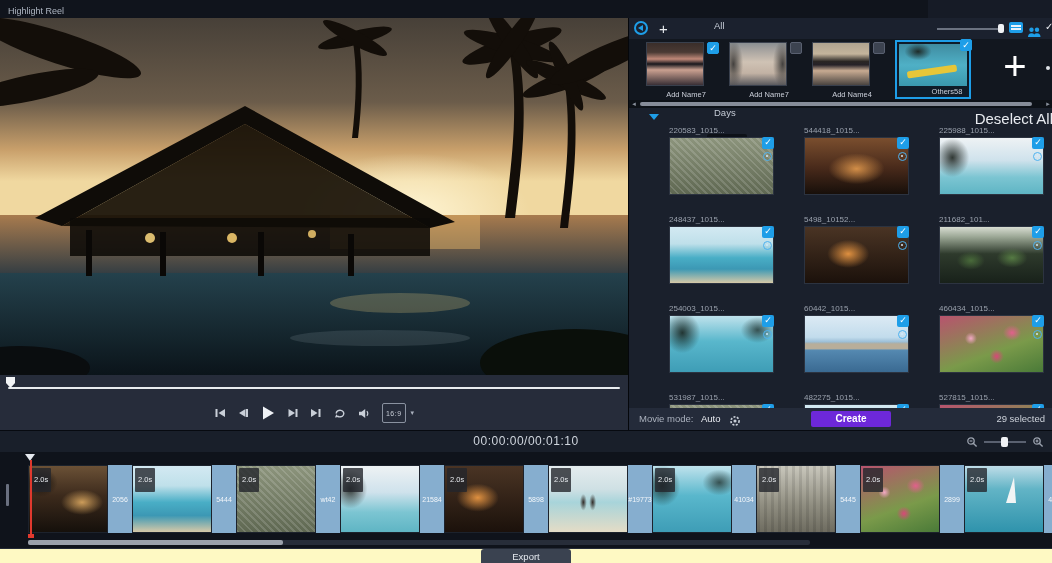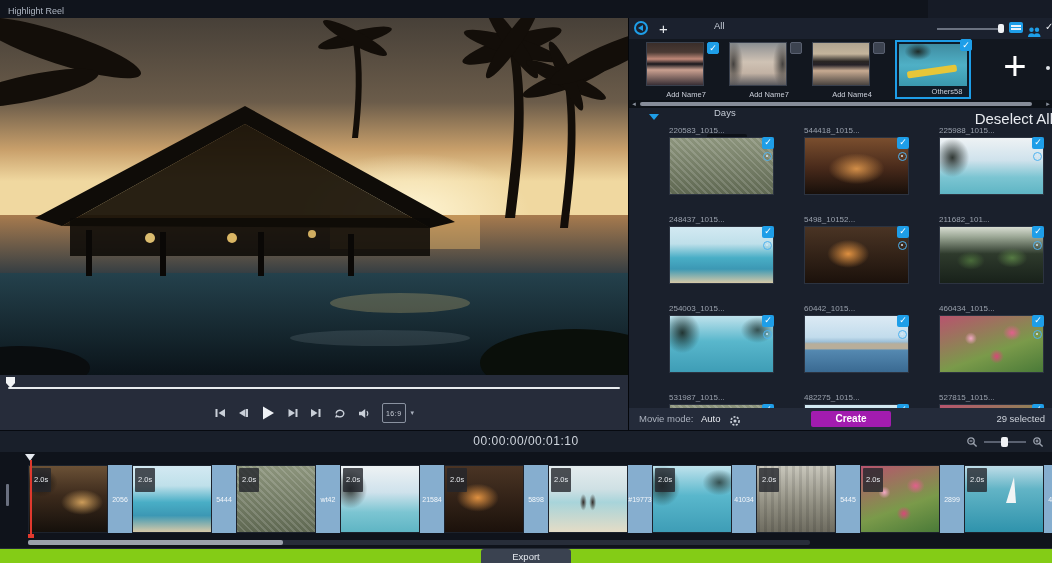--- a/index.html
+++ b/index.html
@@ -63,21 +63,21 @@
   .pname{font-size:8px;color:#9aa1ad;height:12px;line-height:12px;}
   .pthumb{position:relative;width:105px;height:58px;border:1px solid #2c3340;box-sizing:border-box;}
   .pcheck{position:absolute;right:-1px;top:-1px;width:12px;height:12px;background:#1e9ee8;border-radius:2px;color:#fff;font-size:9px;line-height:11px;text-align:center;}
   .pbadge{position:absolute;right:1px;top:14px;width:9px;height:9px;border-radius:50%;border:1.5px solid #4db2f0;box-sizing:border-box;}
   .pbadge::after{content:'';position:absolute;left:2px;top:2px;width:2px;height:2px;background:#cfe9fb;border-radius:50%;}
   
   .moviebar{position:absolute;left:0;top:390px;width:424px;height:22px;background:#242b3a;}
   .moviebar .mlabel{position:absolute;left:10px;top:5px;font-size:9.5px;color:#aab1bd;}
   .moviebar .mvalue{position:absolute;left:72px;top:5px;font-size:9.5px;color:#e8ebf0;}
   .moviebar .mgear{position:absolute;left:100px;top:5px;}
-  .createbtn{position:absolute;left:182px;top:3px;width:80px;height:16px;background:#a21caf;border-radius:2px;
+  .createbtn{position:absolute;left:182px;top:3px;width:80px;height:16px;background:#6d28d9;border-radius:2px;
              color:#fff;font-size:10px;font-weight:bold;text-align:center;line-height:16px;}
   .selcount{position:absolute;right:8px;top:5px;font-size:9.5px;color:#cdd2da;}
   
   .timebar{position:absolute;left:0;top:430px;width:1052px;height:22px;background:#191f2a;border-top:1px solid #070a10;box-sizing:border-box;}
   .timecode{position:absolute;left:0;top:0;width:100%;text-align:center;font-size:12px;color:#cfd5dd;line-height:21px;letter-spacing:.5px;}
   .zoomctl{position:absolute;right:8px;top:0;height:21px;display:flex;align-items:center;gap:6px;}
   .zslider{width:42px;height:2px;background:#5a6170;position:relative;}
   .zslider .thumb{position:absolute;left:17px;top:-4px;width:7px;height:10px;background:#f0f2f5;border-radius:2px;}
   
   .timeline{position:absolute;left:0;top:452px;width:1052px;height:96px;background:#0f131b;overflow:hidden;}
@@ -87,21 +87,21 @@
   .gap{position:relative;width:24px;height:68px;flex:0 0 24px;background:#86aecf;display:flex;align-items:center;justify-content:center;overflow:hidden;}
   .gap span{font-size:7px;color:#f2f6fa;white-space:nowrap;}
   .dur{position:absolute;left:2px;top:2px;background:rgba(35,38,44,.8);color:#e8ebef;font-size:7.5px;padding:7px 3px;line-height:10px;border-radius:1px;}
   .playhead{position:absolute;left:30px;top:8px;width:2px;height:74px;background:#e0392e;}
   .playhead::after{content:'';position:absolute;left:-2px;bottom:-4px;width:6px;height:4px;background:#e0392e;}
   .tlminibar{position:absolute;left:6px;top:32px;width:3px;height:22px;background:#6a7080;border-radius:1px;}
   .tlscroll{position:absolute;left:28px;top:88px;width:782px;height:5px;background:#272d39;border-radius:2px;}
   .tlscroll .thumb{position:absolute;left:0;top:0;width:255px;height:5px;background:#9ba1ab;border-radius:2px;}
   .watermark{position:absolute;left:775px;top:12px;font-size:30px;font-weight:bold;color:rgba(255,255,255,.16);letter-spacing:5px;}
   
-  .exportbar{position:absolute;left:0;top:548px;width:1052px;height:15px;background:#84cc16;border-top:1px solid #242a36;box-sizing:border-box;}
+  .exportbar{position:absolute;left:0;top:548px;width:1052px;height:15px;background:#fef9c3;border-top:1px solid #242a36;box-sizing:border-box;}
   .exportbtn{position:absolute;left:481px;top:0;width:90px;height:15px;background:#3a4250;border-radius:3px 3px 0 0;
              color:#e4e8ee;font-size:9.5px;text-align:center;line-height:15px;}
   
   .th1,.tl3{background:repeating-linear-gradient(45deg,rgba(255,255,255,.14) 0 2px,transparent 2px 5px),linear-gradient(180deg,#8c947c,#5f6852);}
   .th2{background:radial-gradient(40px 22px at 50% 55%,rgba(235,160,80,.85),transparent 70%),linear-gradient(180deg,#7a4e2e 0%,#47291a 55%,#170f0a 100%);}
   .th3,.tl4{background:radial-gradient(26px 30px at 12% 35%,rgba(20,26,20,.85),transparent 65%),linear-gradient(180deg,#eef2f4 0%,#cfe2ec 40%,#7cc5d2 70%,#5fb5c4 100%);}
   .th4,.tl2{background:linear-gradient(180deg,#d3e9f2 0%,#bfe0ea 30%,#49aec6 55%,#3c98b4 75%,#d6c9a8 100%);}
   .th5,.tl5{background:radial-gradient(30px 20px at 42% 48%,rgba(232,150,66,.95),transparent 70%),linear-gradient(180deg,#4a3424,#1b110b);}
   .th6{background:radial-gradient(22px 14px at 70% 55%,rgba(90,130,70,.9),transparent 70%),radial-gradient(20px 13px at 30% 60%,rgba(76,112,60,.9),transparent 70%),linear-gradient(180deg,#d8ddd2 0%,#9aa694 18%,#2e3a2c 48%,#18211a 100%);}
   .th7,.tl7{background:radial-gradient(30px 34px at 12% 30%,rgba(18,28,22,.85),transparent 60%),radial-gradient(26px 20px at 85% 25%,rgba(20,30,24,.7),transparent 65%),linear-gradient(180deg,#bfe2ec 0%,#59b7cc 45%,#3e9db6 100%);}

